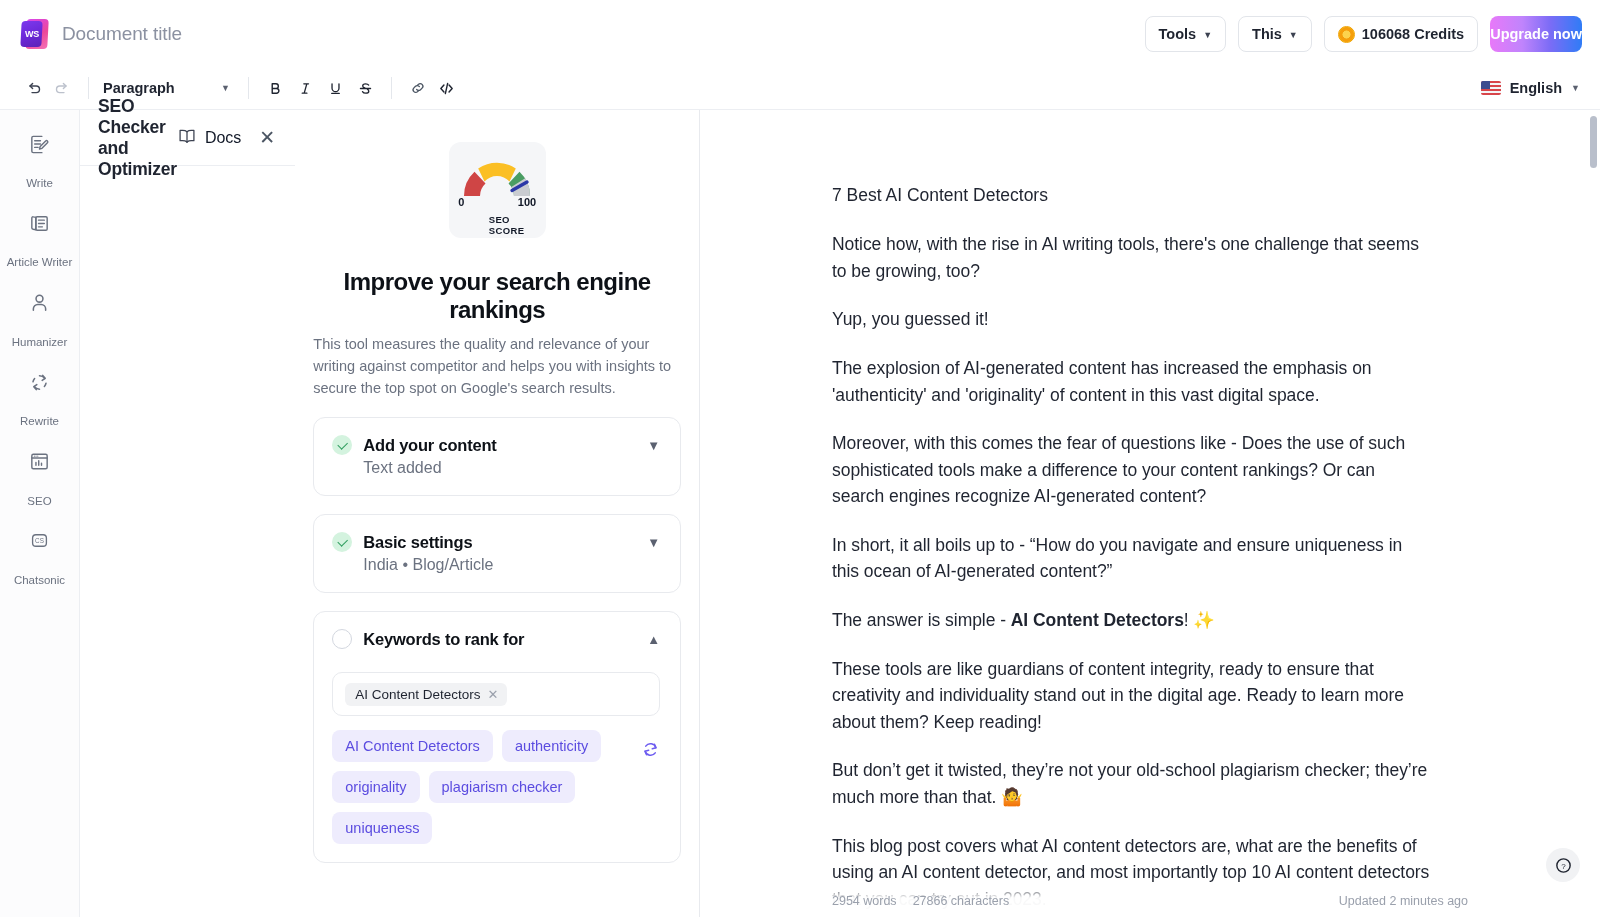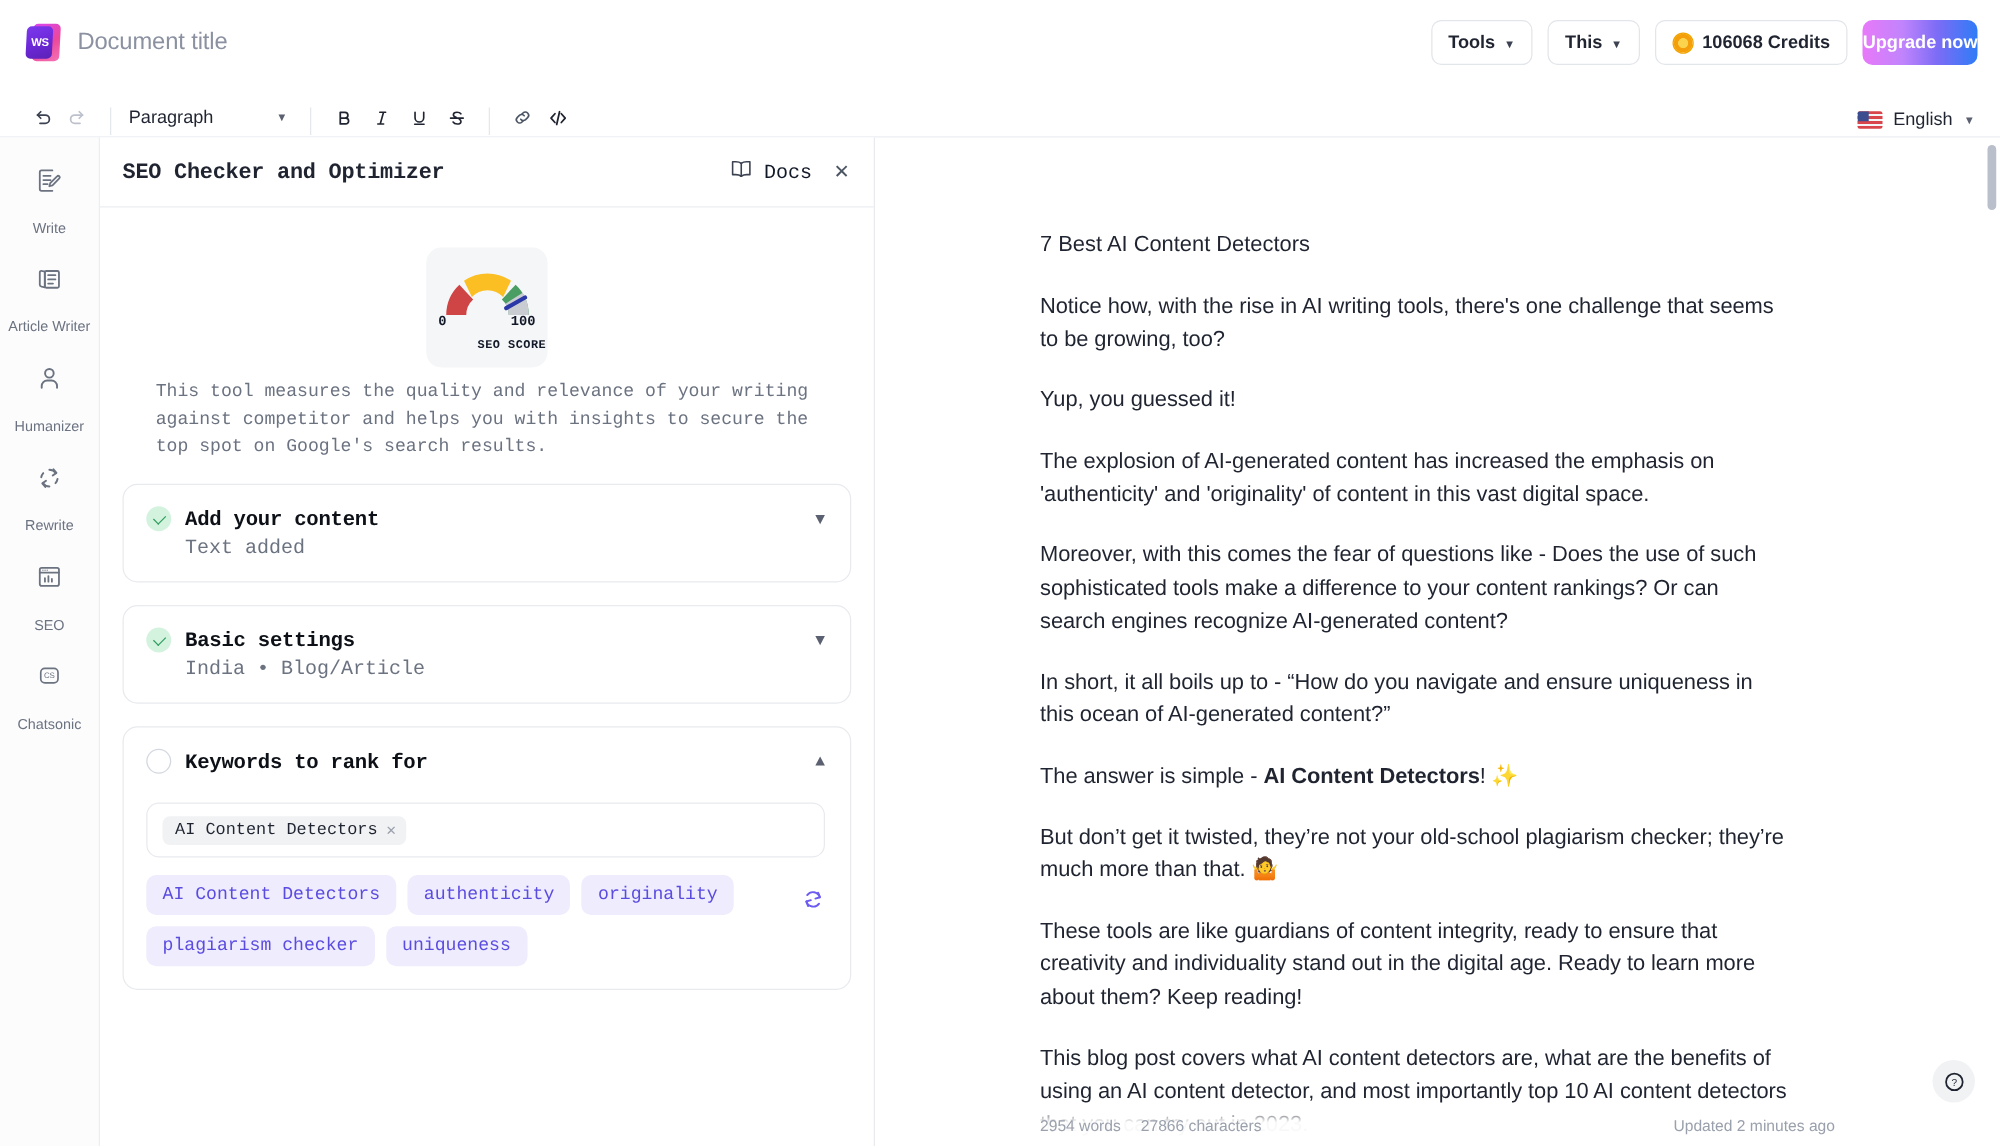--- a/index.html
+++ b/index.html
@@ -61,22 +61,23 @@
   .upgrade-btn {
     height: 36px; border: none; border-radius: 8px;
     background: linear-gradient(90deg,#e879f9 0%, #c084fc 35%, #7c6cf6 65%, #2f7cf6 100%);
     color: #fff; font-size: 14.5px; font-weight: 700; padding: 0 0;
     margin-left: 12px; cursor: pointer; white-space: nowrap;
   }
 
   
   .formatbar {
     height: 42px; flex: 0 0 42px;
-    display: flex; align-items: flex-end; padding: 0 18px 1px 20px;
+    display: flex; align-items: center; padding: 0 18px 1px 20px;
     border-bottom: 1px solid #eceef2;
+    font-weight: bold;
   }
   .ficon {
     width: 28px; height: 28px; display: inline-flex; align-items: center;
     justify-content: center; color: #3c4251; cursor: pointer;
     border-radius: 5px; font-size: 15px;
   }
   .ficon.muted { color: #bcc1cc; }
   .vsep { width: 1px; height: 22px; background: #e4e7ec; margin: 0 12px; }
   .para-select {
     display: flex; align-items: center; justify-content: space-between;
@@ -117,23 +118,22 @@
     align-items: center; gap: 20px; cursor: pointer; border-radius: 8px;
   }
   .rail-label {
     font-size: 11.5px; color: #6b7280; line-height: 1.25; text-align: center;
   }
   .rail-ico { color: #6b7280; display: flex; align-items: center; justify-content: center; height: 24px; }
 
   
   .seo-panel {
     width: 620px; flex: 0 0 620px; background: #fff;
-    border-right: 1px solid #e8eaee; display: flex; flex-direction: column;
+    border-right: 1px solid #e8eaee; display: flex; flex-direction: row;
     min-height: 0;
-    font-family: Liberation Mono, monospace;
   }
   .seo-head {
     height: 56px; flex: 0 0 56px; display: flex; align-items: center;
     padding: 0 20px 0 18px; border-bottom: 1px solid #eceef2;
   }
   .seo-head h2 { font-size: 17.5px; font-weight: 700; letter-spacing: -0.2px; }
   .seo-head-right { margin-left: auto; display: flex; align-items: center; gap: 18px; }
   .docs-link {
     display: inline-flex; align-items: center; gap: 8px;
     font-size: 16px; color: #111827; cursor: pointer;
@@ -438,20 +438,21 @@
               <path d="M55 38.5 L70 30" stroke="#2b39a8" stroke-width="3.4" stroke-linecap="round"></path>
             </svg>
             <div class="gauge-nums">
               <span>0</span>
               <span>100</span>
             </div>
             <div class="gauge-label">SEO SCORE</div>
           </div>
         </div>
 
+        <div class="panel-title">Improve your search engine rankings</div>
         <div class="panel-sub">This tool measures the quality and relevance of your writing against competitor and helps you with insights to secure the top spot on Google's search results.</div>
 
         <div class="acc-card">
           <div class="acc-head">
             <span class="acc-status done"></span>
             <span class="acc-title">Add your content</span>
             <span class="acc-chev">▼</span>
           </div>
           <div class="acc-sub">Text added</div>
         </div>
@@ -504,22 +505,22 @@
     <div class="editor-area">
       <div class="editor-scroll-outer">
         <div class="editor-inner">
           <div class="doc-h1">7 Best AI Content Detectors</div>
           <p class="doc-p">Notice how, with the rise in AI writing tools, there's one challenge that seems to be growing, too?</p>
           <p class="doc-p">Yup, you guessed it!</p>
           <p class="doc-p">The explosion of AI-generated content has increased the emphasis on 'authenticity' and 'originality' of content in this vast digital space.</p>
           <p class="doc-p">Moreover, with this comes the fear of questions like - Does the use of such sophisticated tools make a difference to your content rankings? Or can search engines recognize AI-generated content?</p>
           <p class="doc-p">In short, it all boils up to - “How do you navigate and ensure uniqueness in this ocean of AI-generated content?”</p>
           <p class="doc-p"><span>The answer is simple - </span><b>AI Content Detectors</b><span>! ✨</span></p>
+          <p class="doc-p">These tools are like guardians of content integrity, ready to ensure that creativity and individuality stand out in the digital age. Ready to learn more about them? Keep reading!</p>
           <p class="doc-p">But don’t get it twisted, they’re not your old-school plagiarism checker; they’re much more than that. 🤷</p>
-          <p class="doc-p">These tools are like guardians of content integrity, ready to ensure that creativity and individuality stand out in the digital age. Ready to learn more about them? Keep reading!</p>
           <p class="doc-p">This blog post covers what AI content detectors are, what are the benefits of using an AI content detector, and most importantly top 10 AI content detectors that you can try out in 2023.</p>
 
         </div>
 
         <div class="scrollbar-track">
           <div class="scrollbar-thumb"></div>
         </div>
       </div>
 
       <div class="statusbar">

